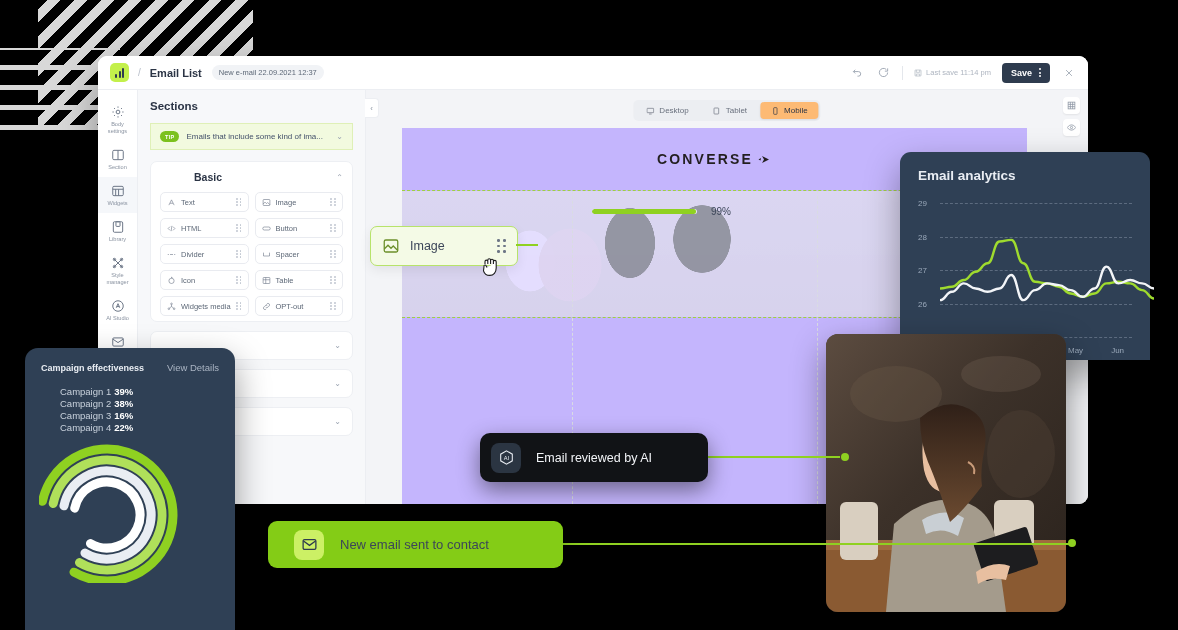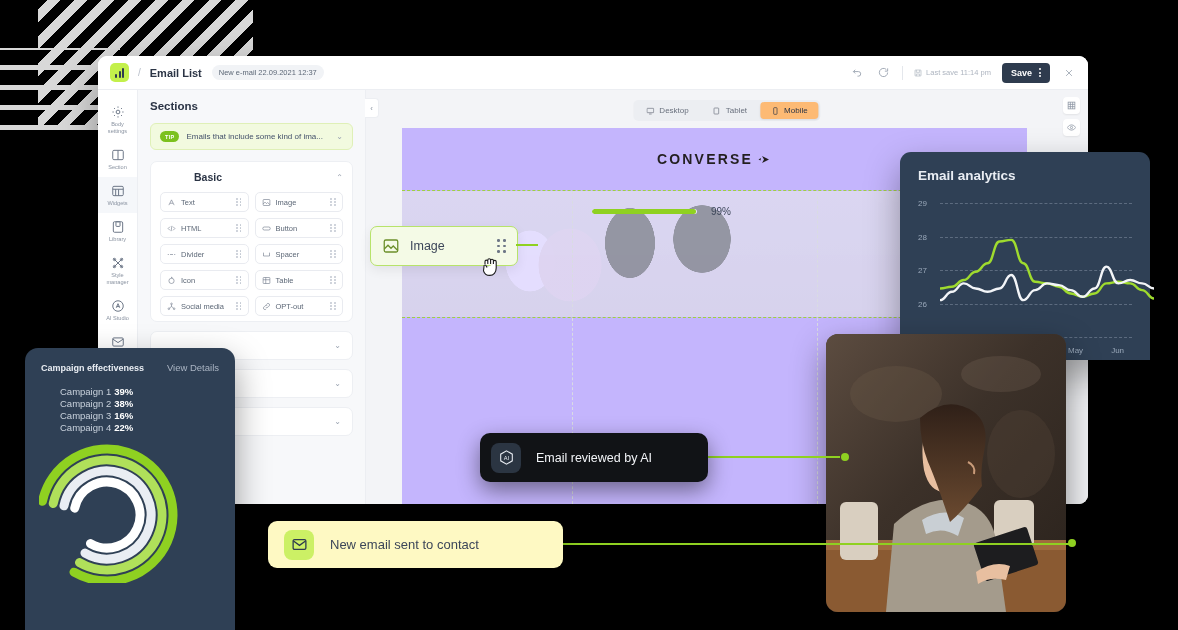--- a/index.html
+++ b/index.html
@@ -81,21 +81,21 @@
   .rail-item.active { background:#f5f7fa; }
   .rail-label { font-size:5.6px; line-height:1.25; text-align:center; color:#8a93a1; }
 
   
   .panel {
     width:228px; background:#f7f8fa; border-right:1px solid #eceef2;
     padding:10px 12px; flex-shrink:0; position:relative;
   }
   .panel-title { font-size:11.5px; font-weight:700; color:#2b3445; margin-bottom:11px; }
   .tip-card {
-    background:#f2fadf; border:1px solid #dff0b7; border-radius:6px;
+    background:#f2fadf; border:1px solid #dff0b7; border-radius:0;
     padding:7px 9px; display:flex; align-items:center; gap:7px; margin-bottom:11px;
   }
   .tip-badge {
     background:#7cc11e; color:#fff; border-radius:8px; font-size:5.5px;
     font-weight:700; padding:2.5px 5px; letter-spacing:.3px; flex-shrink:0;
   }
   .tip-text {
     font-size:8px; color:#43506a; flex:1; white-space:nowrap;
     overflow:hidden; text-overflow:ellipsis;
   }
@@ -232,22 +232,22 @@
   }
   .ai-ico {
     width:30px;height:30px;border-radius:8px;background:#2b3542;
     display:flex;align-items:center;justify-content:center;flex-shrink:0;
   }
   .ai-text { font-size:12.5px; color:#f2f4f7; }
 
   
   .email-card {
     position:absolute; left:268px; top:521px; width:295px; height:47px;
-    background:#fef9c3; border-radius:9px; display:flex; align-items:center;
-    padding:0 16px; gap:16px; z-index:45; box-shadow:0 8px 22px rgba(0,0,0,.25);
+    background:#84cc16; border-radius:9px; display:flex; align-items:center;
+    padding:0 26px; gap:16px; z-index:45; box-shadow:0 8px 22px rgba(0,0,0,.25);
   }
   .email-ico {
     width:30px;height:30px;border-radius:8px;background:#ccf065;
     display:flex;align-items:center;justify-content:center;flex-shrink:0;color:#2e3b4e;
   }
   .email-text { font-size:13px; color:#3c4659; }
 
   
   .photo {
     position:absolute; left:826px; top:334px; width:240px; height:278px;
@@ -508,21 +508,21 @@
               </span>
           </div>
 
           <div class="witem">
             <svg width="9" height="9" viewBox="0 0 24 24" fill="none" stroke="#6b7586" stroke-width="1.6">
                 <circle cx="12" cy="5" r="2.2"></circle>
                 <circle cx="5" cy="18" r="2.2"></circle>
                 <circle cx="19" cy="18" r="2.2"></circle>
                 <path d="M12 7.2v5M12 12.2L6.5 16M12 12.2L17.5 16"></path>
               </svg>
-            <span class="witem-label">Social media</span>
+            <span class="witem-label">Widgets media</span>
             <span class="grip">
                 <span></span>
                 <span></span>
                 <span></span>
                 <span></span>
                 <span></span>
                 <span></span>
               </span>
           </div>
           <div class="witem">

